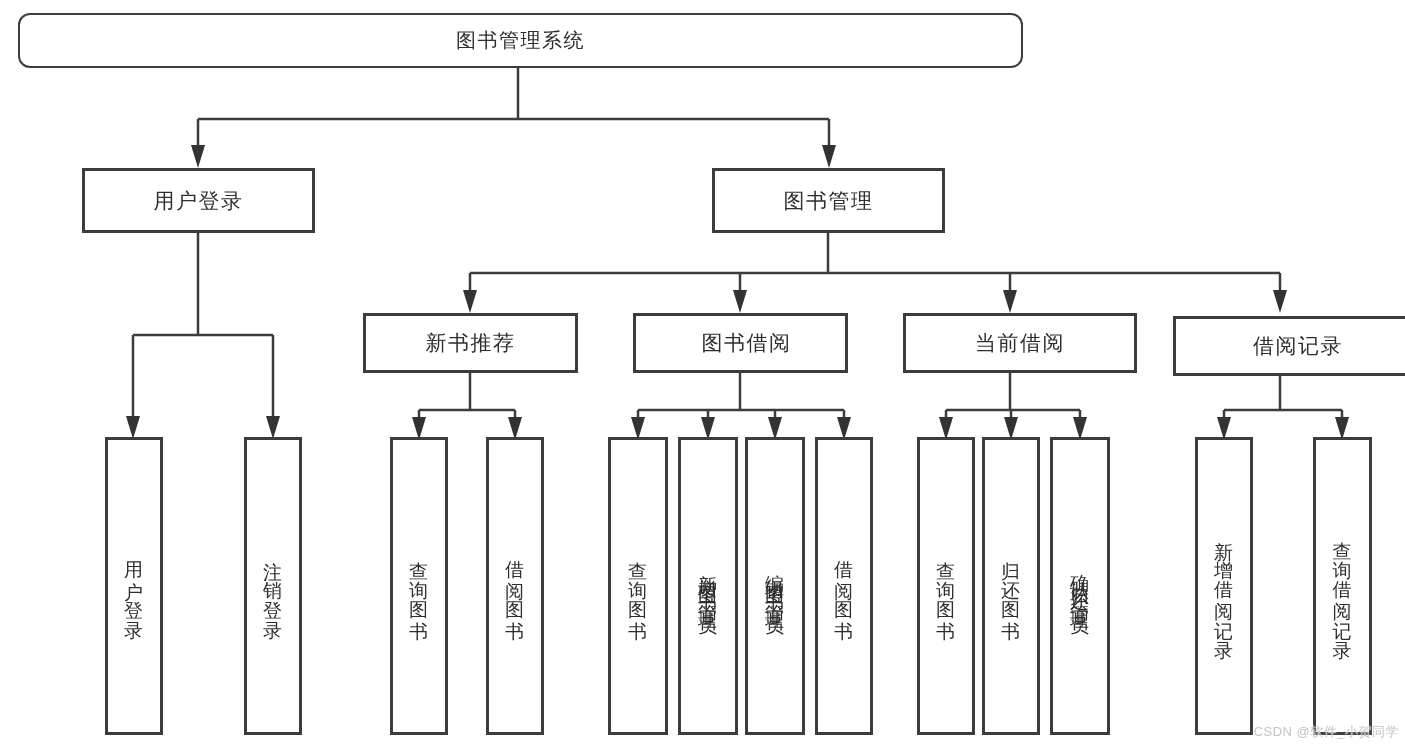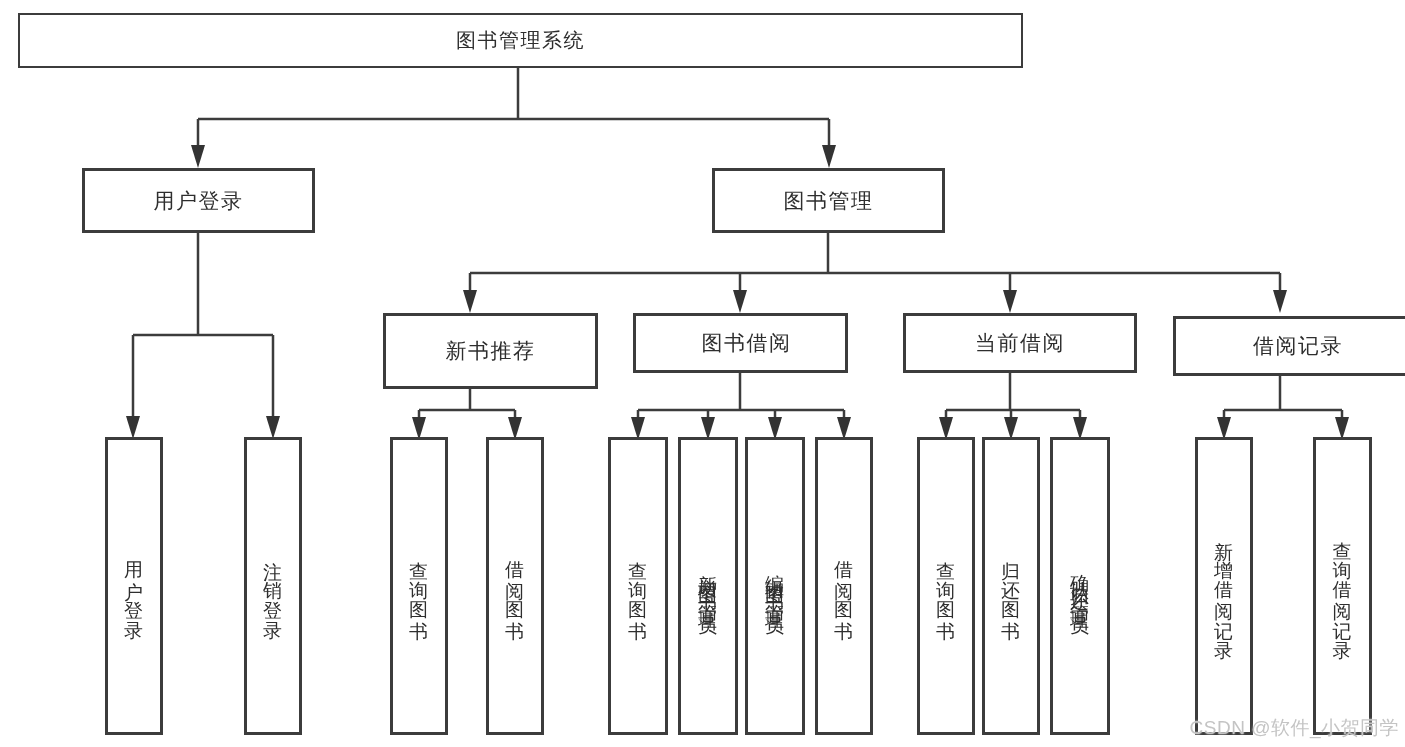--- a/index.html
+++ b/index.html
@@ -18,21 +18,21 @@
     position:absolute; box-sizing:border-box; background:#ffffff;
     border:3px solid #3c3c3c; display:flex; align-items:center; justify-content:center;
   }
   .vbox span {
     writing-mode:vertical-rl; text-orientation:mixed; line-height:1;
     font-size:19px; letter-spacing:20px; color:#2e2e2e;
   }
   .vbox.long span { letter-spacing:6px; }
   .watermark {
     position:absolute; right:6px; bottom:6px; z-index:5;
-    font-size:19px; color:#c4c4c4; letter-spacing:0.5px; white-space:nowrap;
+    font-size:13px; color:#c4c4c4; letter-spacing:0.5px; white-space:nowrap;
     text-shadow:0 0 2px #ffffff;
   }
 </style>
 </head>
 <body>
 
 <div class="canvas">
 
   <svg class="wires" width="1405" height="747" viewBox="0 0 1405 747" aria-hidden="true">
     <path fill="none" stroke="#3c3c3c" stroke-width="2.5" d="
@@ -59,26 +59,26 @@
       <polygon points="768,417 782,417 775,440"></polygon>
       <polygon points="837,417 851,417 844,440"></polygon>
       <polygon points="939,417 953,417 946,440"></polygon>
       <polygon points="1004,417 1018,417 1011,440"></polygon>
       <polygon points="1073,417 1087,417 1080,440"></polygon>
       <polygon points="1217,417 1231,417 1224,440"></polygon>
       <polygon points="1335,417 1349,417 1342,440"></polygon>
     </g>
   </svg>
 
-  <div class="hbox root" style="left:18px; top:13px; width:1005px; height:55px;">图书管理系统</div>
+  <div class="hbox root" style="left:18px; top:13px; width:1005px; height:55px;border-radius:12px;">图书管理系统</div>
 
   <div class="hbox" style="left:82px; top:168px; width:233px; height:65px;">用户登录</div>
   <div class="hbox" style="left:712px; top:168px; width:233px; height:65px;">图书管理</div>
 
-  <div class="hbox" style="left:363px; top:313px; width:215px; height:76px;margin-left:20px;">新书推荐</div>
+  <div class="hbox" style="left:363px; top:313px; width:215px; height:60px;">新书推荐</div>
   <div class="hbox" style="left:633px; top:313px; width:215px; height:60px;padding-left:12px;">图书借阅</div>
   <div class="hbox" style="left:903px; top:313px; width:234px; height:60px;">当前借阅</div>
   <div class="hbox" style="left:1173px; top:316px; width:250px; height:60px;">借阅记录</div>
 
   <div class="vbox" style="left:105px; top:437px; width:58px; height:298px;">
     <span>用户登录</span>
   </div>
   <div class="vbox" style="left:244px; top:437px; width:58px; height:298px;">
     <span>注销登录</span>
   </div>

